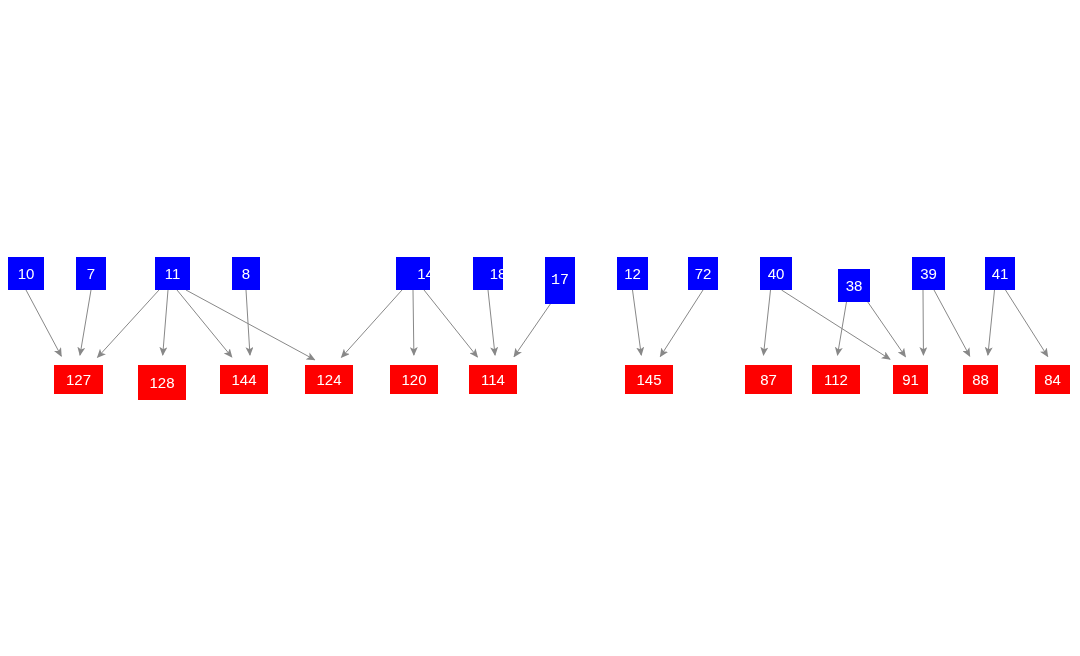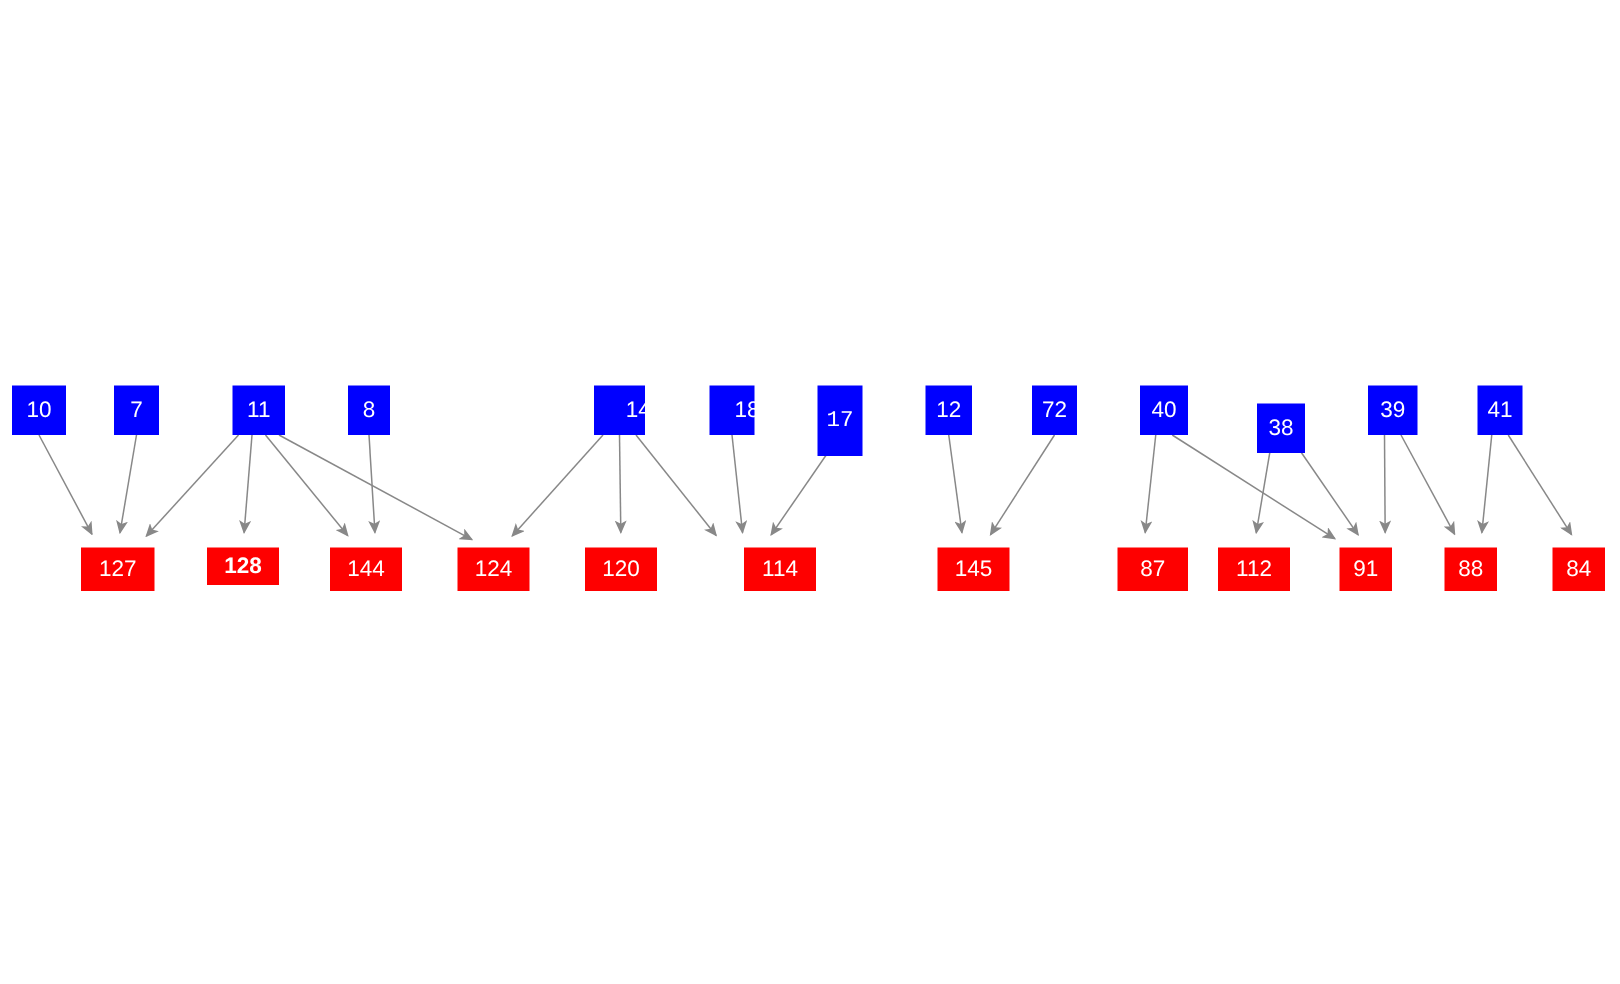--- a/index.html
+++ b/index.html
@@ -85,25 +85,25 @@
       <div class="node-box node-source" style="left: 396px; top: 257px; width: 34px; height: 33px; padding-left: 25px;">14</div>
       <div class="node-box node-source" style="left: 473px; top: 257px; width: 30px; height: 33px; padding-left: 20px;">18</div>
       <div class="node-box node-source" style="left: 545px; top: 257px; width: 30px; height: 47px; font-family: Liberation Mono, monospace;">17</div>
       <div class="node-box node-source" style="left: 617px; top: 257px; width: 31px; height: 33px;">12</div>
       <div class="node-box node-source" style="left: 688px; top: 257px; width: 30px; height: 33px;">72</div>
       <div class="node-box node-source" style="left: 760px; top: 257px; width: 32px; height: 33px;">40</div>
       <div class="node-box node-source" style="left: 838px; top: 257px; width: 32px; height: 33px; margin-top: 12px;">38</div>
       <div class="node-box node-source" style="left: 912px; top: 257px; width: 33px; height: 33px;">39</div>
       <div class="node-box node-source" style="left: 985px; top: 257px; width: 30px; height: 33px;">41</div>
       <div class="node-box node-target" style="left: 54px; top: 365px; width: 49px; height: 29px;">127</div>
-      <div class="node-box node-target" style="left: 138px; top: 365px; width: 48px; height: 25px; font-weight: bold;">128</div>
+      <div class="node-box node-target" style="left: 138px; top: 365px; width: 48px; height: 35px;">128</div>
       <div class="node-box node-target" style="left: 220px; top: 365px; width: 48px; height: 29px;">144</div>
       <div class="node-box node-target" style="left: 305px; top: 365px; width: 48px; height: 29px;">124</div>
       <div class="node-box node-target" style="left: 390px; top: 365px; width: 48px; height: 29px;">120</div>
-      <div class="node-box node-target" style="left: 496px; top: 365px; width: 48px; height: 29px;">114</div>
+      <div class="node-box node-target" style="left: 469px; top: 365px; width: 48px; height: 29px;">114</div>
       <div class="node-box node-target" style="left: 625px; top: 365px; width: 48px; height: 29px;">145</div>
       <div class="node-box node-target" style="left: 745px; top: 365px; width: 47px; height: 29px;">87</div>
       <div class="node-box node-target" style="left: 812px; top: 365px; width: 48px; height: 29px;">112</div>
       <div class="node-box node-target" style="left: 893px; top: 365px; width: 35px; height: 29px;">91</div>
       <div class="node-box node-target" style="left: 963px; top: 365px; width: 35px; height: 29px;">88</div>
       <div class="node-box node-target" style="left: 1035px; top: 365px; width: 35px; height: 29px;">84</div>
     </div>
 </div>
 
 </body></html>

